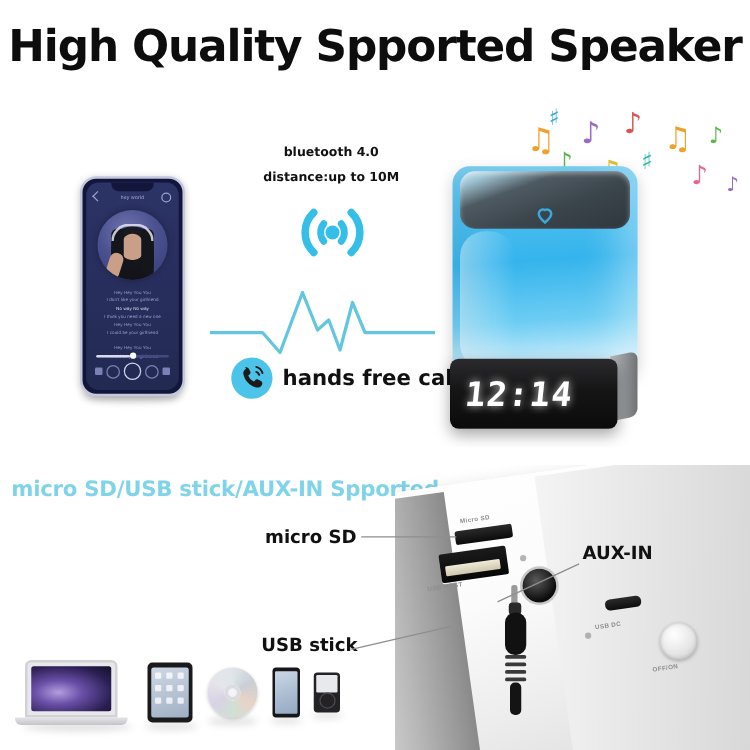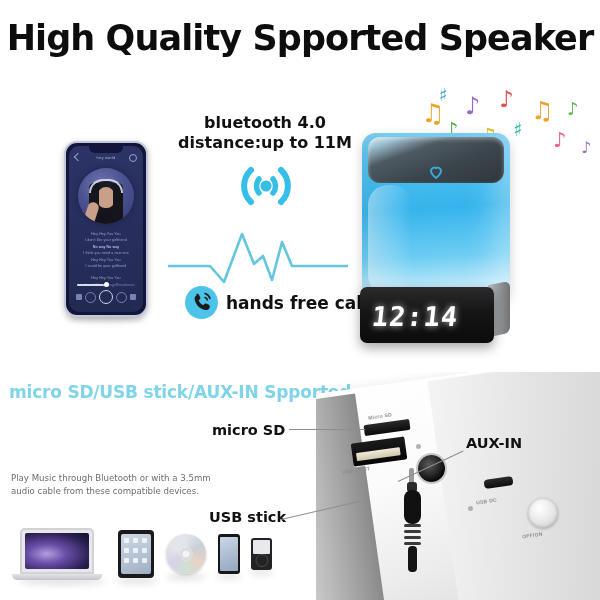--- a/index.html
+++ b/index.html
@@ -58,21 +58,21 @@
   .ph-bar b{position:absolute;left:47%;top:-1.6px;width:5px;height:5px;border-radius:50%;background:#fff;}
   .ph-ctrls{position:absolute;bottom:8px;left:0;width:100%;display:flex;
     justify-content:space-around;align-items:center;padding:0 5px;box-sizing:border-box;}
   .ph-ctrls span{display:block;width:9px;height:9px;border-radius:50%;
     border:1px solid #7a82b4;}
   .ph-ctrls span.sm{width:6px;height:6px;border:none;background:#7a82b4;border-radius:1px;}
   .ph-ctrls span.big{width:12px;height:12px;border:1.3px solid #cdd2ec;}
 
   
   .bt-spec{position:absolute;left:175px;top:113px;width:180px;text-align:center;
-    font-size:16px;font-weight:bold;color:#111;line-height:20px;
+    font-size:10px;font-weight:bold;color:#111;line-height:20px;
     font-family:"DejaVu Sans",sans-serif;}
 
   
   .signal{position:absolute;left:230px;top:160px;width:72px;height:52px;}
 
   
   .wave{position:absolute;left:168px;top:228px;width:180px;height:60px;}
 
   
   .hfc-icon{position:absolute;left:185px;top:286px;width:33px;height:33px;
@@ -234,21 +234,21 @@
         <span></span>
         <span class="big"></span>
         <span></span>
         <span class="sm"></span>
       </div>
     </div>
   </div>
 
   <div class="bt-spec">
     <div>bluetooth 4.0</div>
-    <div>distance:up to 11M</div>
+    <div>distance:up to 10M</div>
   </div>
 
   <div class="signal">
     <svg width="72" height="52" viewBox="0 0 72 52">
       <g fill="none" stroke="#35bfe8" stroke-linecap="round">
         <path d="M21 10 A22 22 0 0 0 21 42" stroke-width="6"></path>
         <path d="M51 10 A22 22 0 0 1 51 42" stroke-width="6"></path>
         <path d="M29 19 A11 11 0 0 0 29 33" stroke-width="5.5"></path>
         <path d="M43 19 A11 11 0 0 1 43 33" stroke-width="5.5"></path>
       </g>
@@ -347,21 +347,20 @@
 
     <div class="cal" style="left:212px;top:64px;">micro SD</div>
     <div class="lead" style="left:289px;top:71px;width:76px;"></div>
 
     <div class="cal" style="left:466px;top:77px;">AUX-IN</div>
     <div class="lead" style="left:398px;top:123px;width:72px;transform:rotate(-25deg);"></div>
 
     <div class="cal" style="left:209px;top:151px;">USB stick</div>
     <div class="lead" style="left:281px;top:161px;width:82px;transform:rotate(-13deg);"></div>
 
-    <div class="blurb">Play Music through Bluetooth or with a 3.5mm audio cable from these compatible devices.</div>
 
     <div class="devices">
       <div class="shadow" style="left:10px;top:56px;width:88px;height:7px;"></div>
       <div class="laptop-screen">
         <div class="laptop-disp"></div>
       </div>
       <div class="laptop-base"></div>
 
       <div class="shadow" style="left:108px;top:56px;width:42px;height:6px;"></div>
       <div class="tablet">

